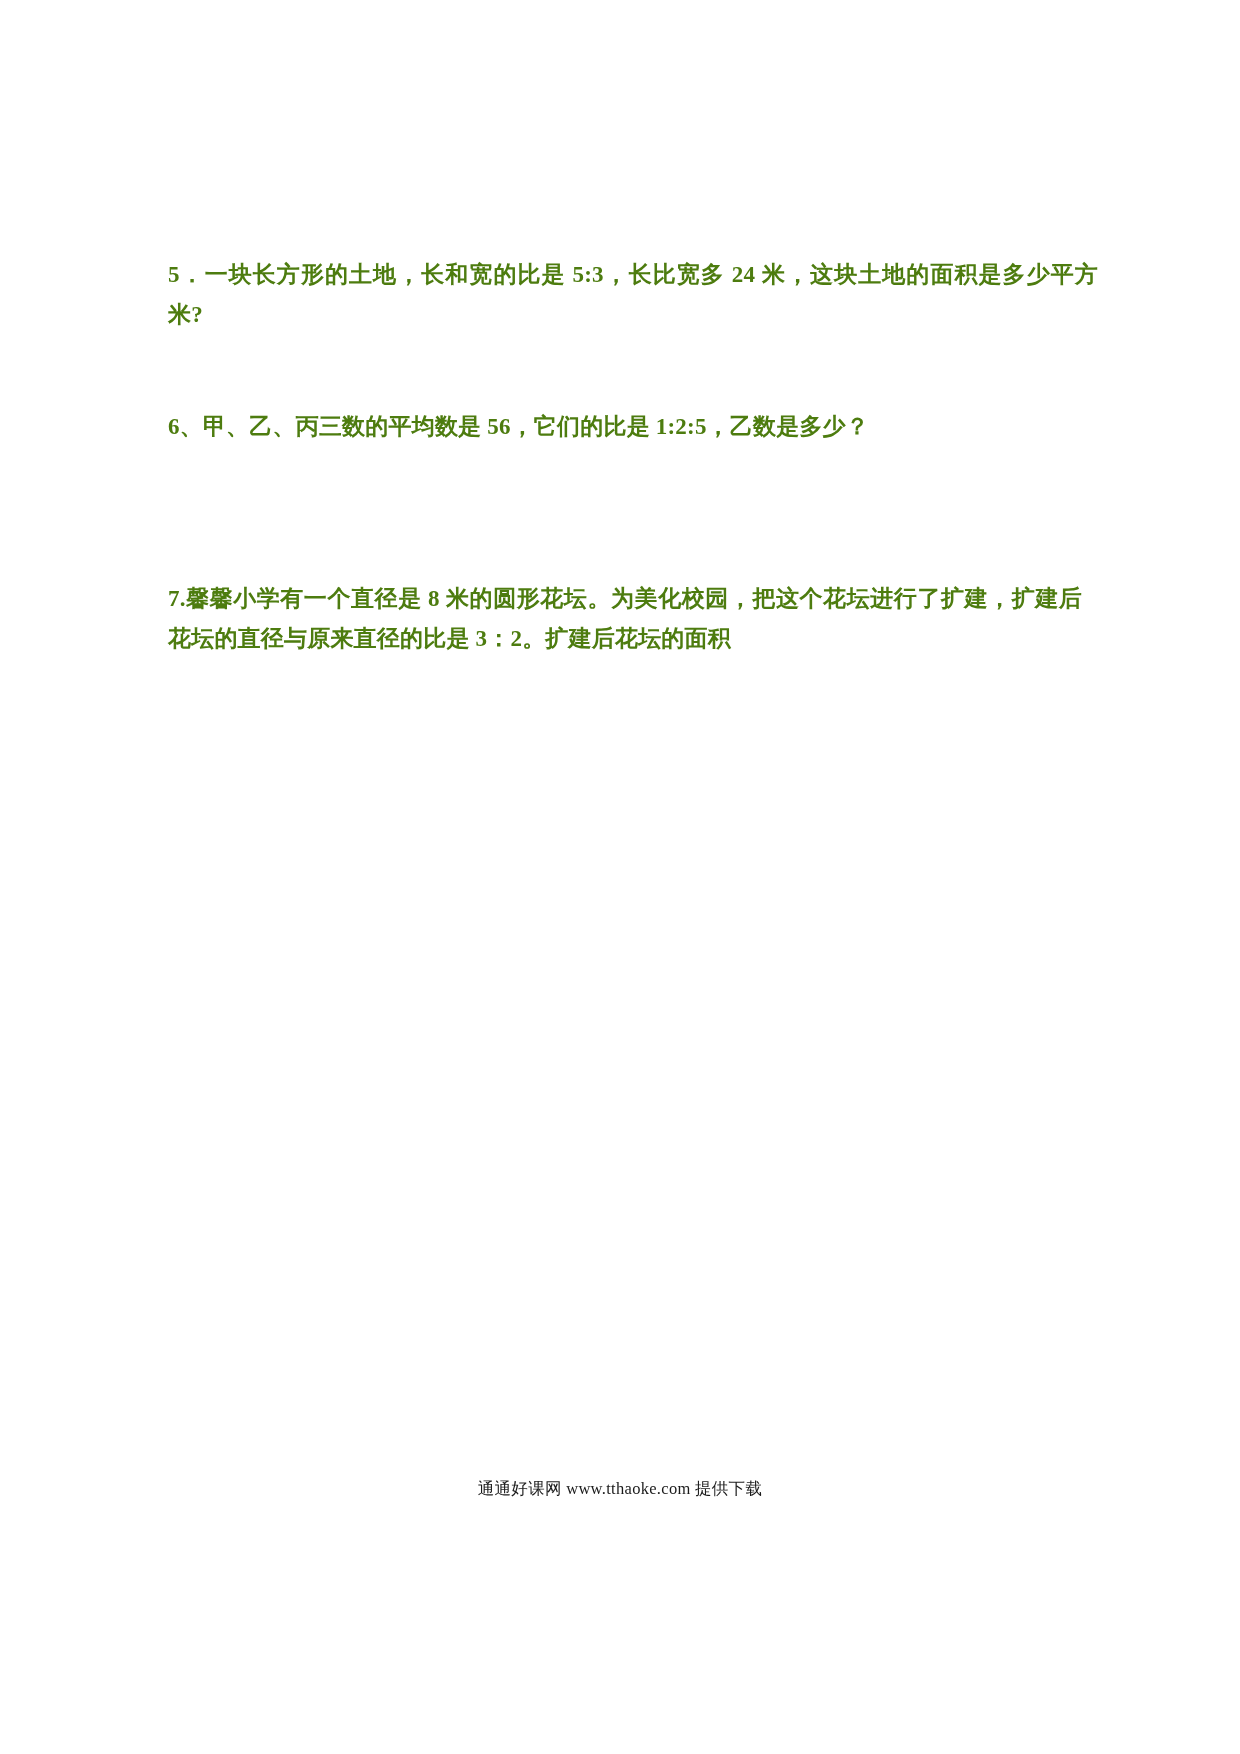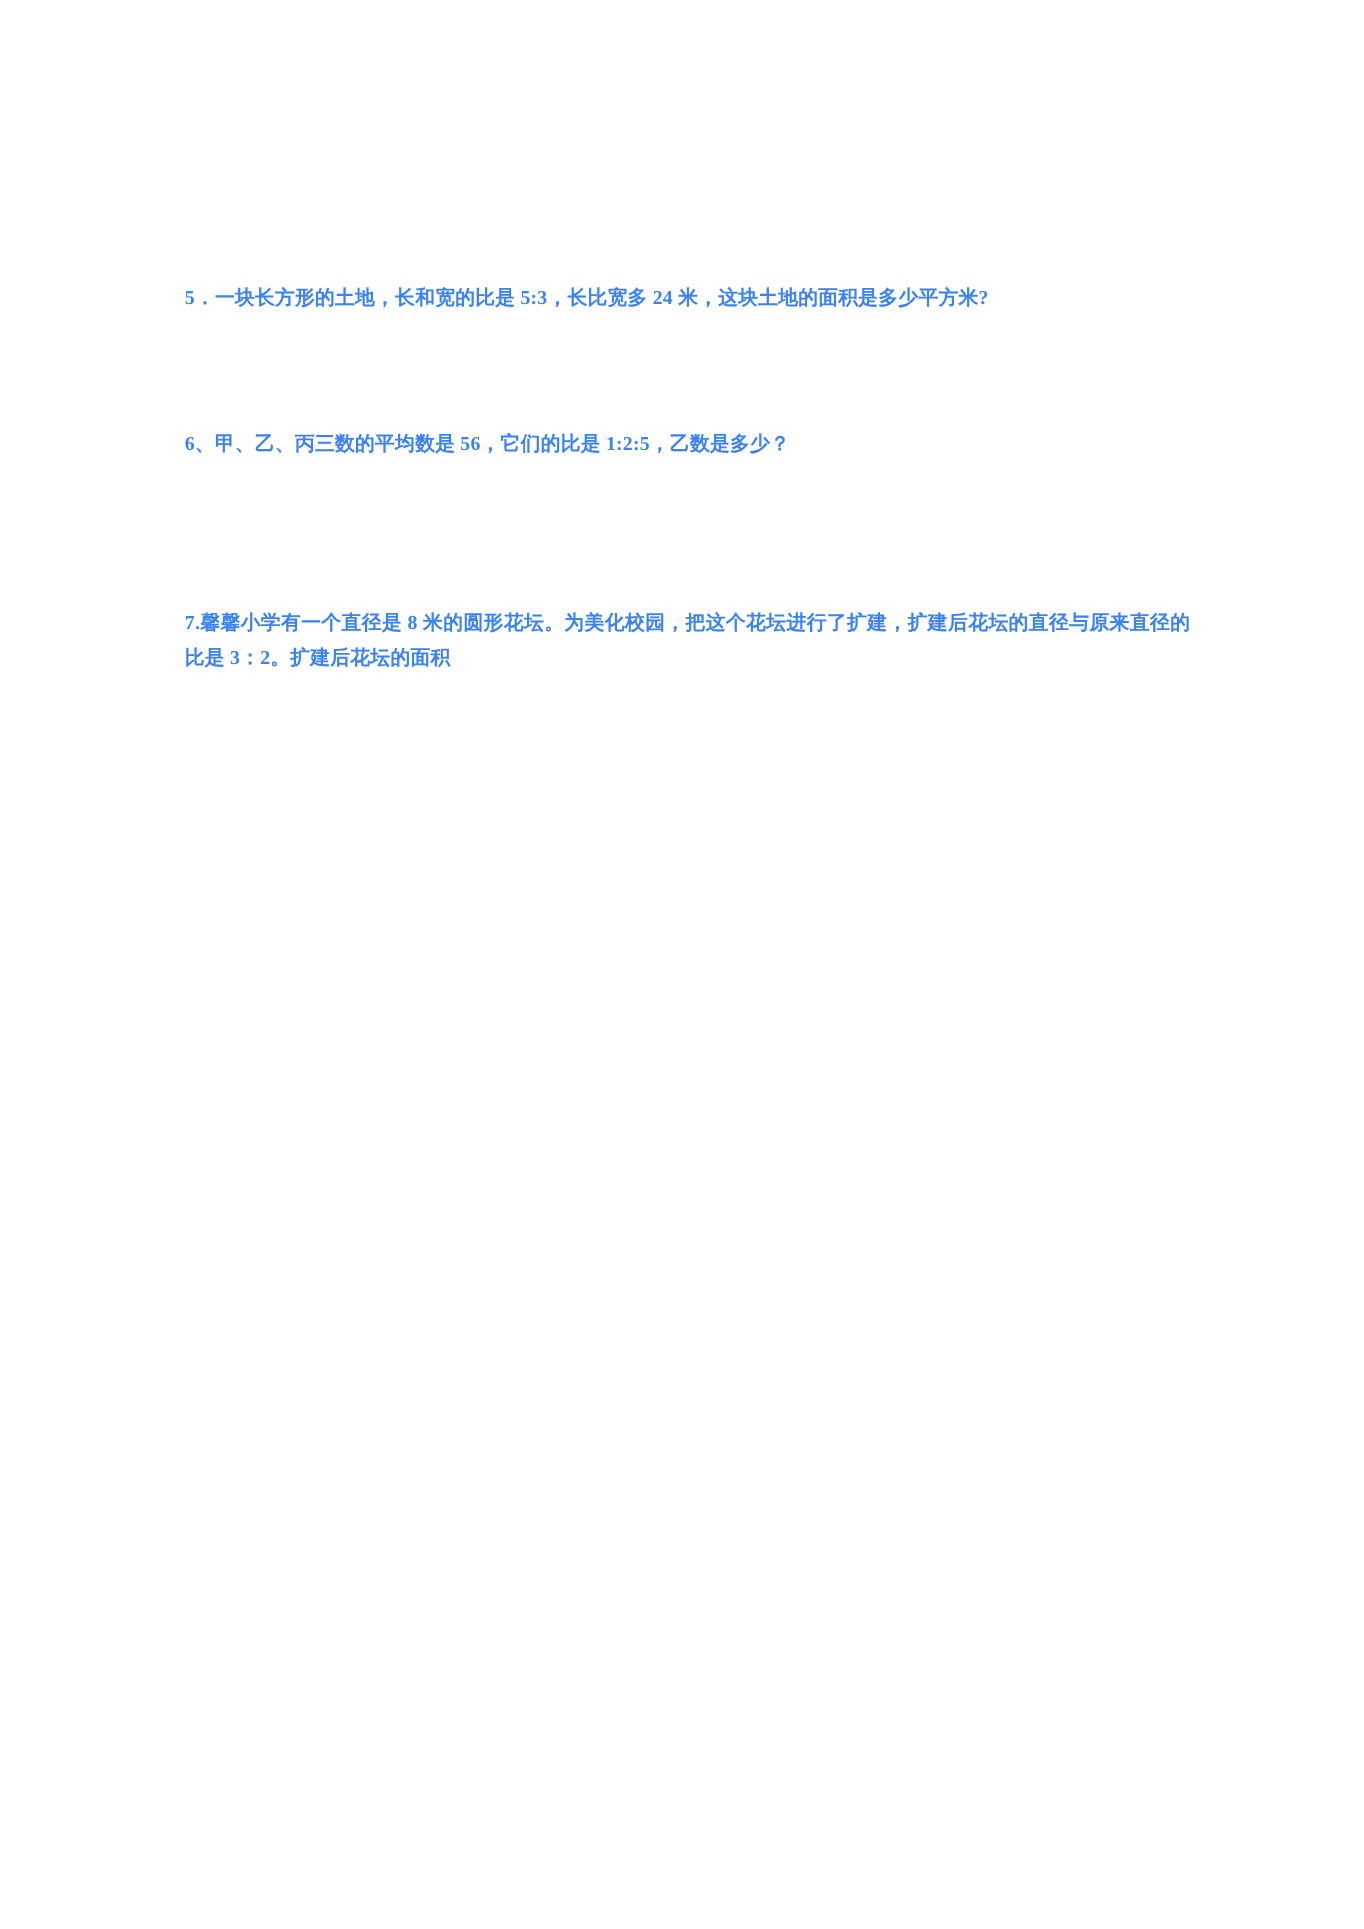--- a/index.html
+++ b/index.html
@@ -23,29 +23,29 @@
     height: 1754px;
     background: #ffffff;
   }
   .content {
     position: absolute;
     left: 168px;
     top: 255px;
     width: 930px;
   }
   .problem {
-    font-size: 18px;
+    font-size: 23px;
     line-height: 1.75;
     letter-spacing: 0.2px;
     font-weight: 600;
-    color: #3b82f6;
+    color: #4d7c0f;
     text-align: justify;
   }
   .p5  { margin: 0 0 0 0; }
-  .p6  { margin: 101px 0 0 0; }
+  .p6  { margin: 71px 0 0 0; }
   .p7  { margin: 132px 16px 0 0; }
 
   .footer {
     position: absolute;
     left: 0;
     top: 1478px;
     width: 1240px;
     text-align: center;
     font-size: 16.5px;
     color: #1a1a1a;
@@ -61,14 +61,15 @@
   <div class="content">
 
     <p class="problem p5">5．一块长方形的土地，长和宽的比是 5:3，长比宽多 24 米，这块土地的面积是多少平方米?</p>
 
     <p class="problem p6">6、甲、乙、丙三数的平均数是 56，它们的比是 1:2:5，乙数是多少？</p>
 
     <p class="problem p7">7.馨馨小学有一个直径是 8 米的圆形花坛。为美化校园，把这个花坛进行了扩建，扩建后花坛的直径与原来直径的比是 3：2。扩建后花坛的面积</p>
 
   </div>
 
+  <div class="footer">通通好课网 www.tthaoke.com 提供下载</div>
 
 </div>
 
 </body></html>

